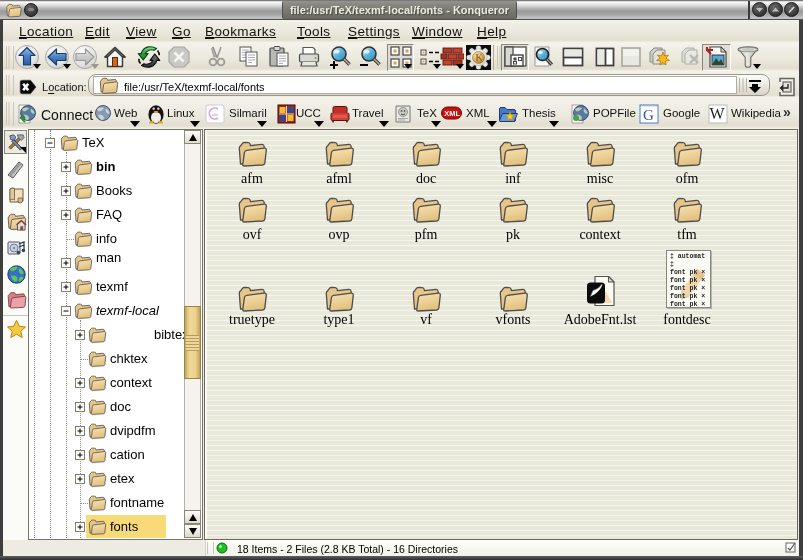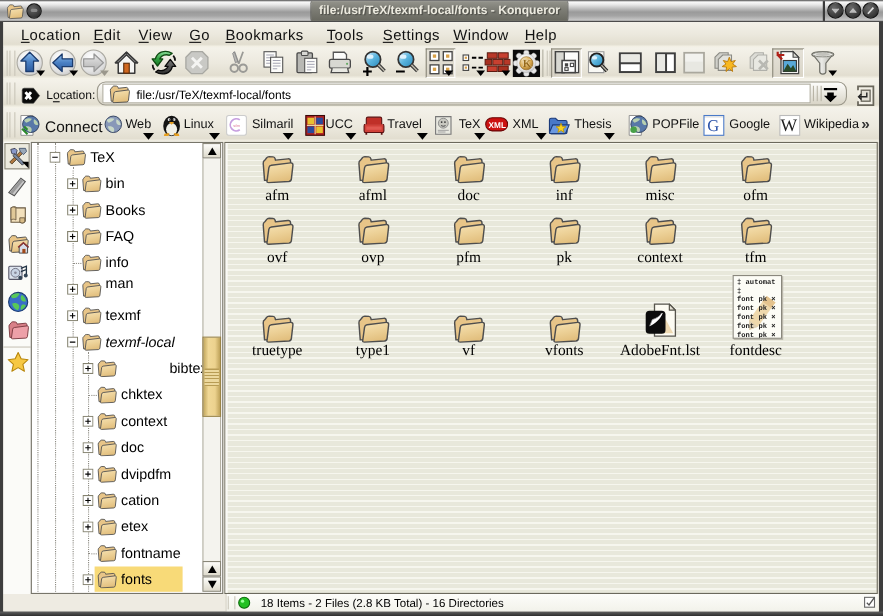--- a/index.html
+++ b/index.html
@@ -16,21 +16,21 @@
  color:#eceadf;font-size:11px;font-weight:bold;letter-spacing:0;text-align:center;line-height:18px;
  text-shadow:1px 1px 1px #4a4a44;}
 .tbtn{position:absolute;top:2px;width:15px;height:15px;border-radius:50%;
  background:radial-gradient(circle at 38% 32%,#6a6a6a,#3a3a3a 65%,#222 100%);
  border:1px solid #181818;box-sizing:border-box;}
 .tbtn svg{position:absolute;left:0;top:0;}
 #tdiv{position:absolute;left:748px;top:1px;width:2px;height:18px;background:#3a3a3a;}
 
 #menubar{position:absolute;left:3px;top:20px;width:796px;height:23px;
  background:linear-gradient(#f3f1e9 0%,#ebe8dd 50%,#e2ded0 88%,#f8f6ec 100%);font-size:13.5px;letter-spacing:0.4px;color:#111;}
-#menubar span{position:absolute;top:4px;}
+#menubar span{position:absolute;top:4px;text-decoration:underline;}
 #menubar u{text-decoration:underline;text-underline-offset:2px;}
 
 #toolbar{position:absolute;left:3px;top:43px;width:796px;height:29px;
  background:linear-gradient(#f4f2ea 0%,#ece9de 50%,#e2ded0 88%,#f8f6ec 100%);}
 #locbar{position:absolute;left:3px;top:72px;width:796px;height:26px;
  background:linear-gradient(#f4f2ea 0%,#ece9de 50%,#e2ded0 88%,#f8f6ec 100%);}
 #bookbar{position:absolute;left:3px;top:98px;width:796px;height:31px;
  background:linear-gradient(#f4f2ea 0%,#ece9de 55%,#e2ded0 90%,#f6f4ea 100%);}
 .grip{position:absolute;width:6px;border-left:1px solid #c9c5b8;border-right:1px solid #c9c5b8;
  background:linear-gradient(90deg,transparent 1px,#c9c5b8 2px,transparent 3px);}
@@ -476,21 +476,21 @@
       </svg>
  <div class="treelabel" style="left:82px;top:135px;">TeX</div>
  <svg class="exp" style="left:61px;top:162px" width="10" height="10">
         <rect x="0.5" y="0.5" width="9" height="9" fill="#fff" stroke="#83816e"></rect>
         <line x1="2.5" y1="5" x2="7.5" y2="5" stroke="#000"></line>
         <line x1="5" y1="2.5" x2="5" y2="7.5" stroke="#000"></line>
       </svg>
  <svg class="ticon" style="left:73px;top:158px" width="20" height="17" viewBox="0 0 32 28">
         <use href="#folder"></use>
       </svg>
- <div class="treelabel" style="left:96px;top:159px;">bin</div>
+ <div class="treelabel" style="left:96px;top:159px;font-weight:bold;">bin</div>
  <svg class="exp" style="left:61px;top:186px" width="10" height="10">
         <rect x="0.5" y="0.5" width="9" height="9" fill="#fff" stroke="#83816e"></rect>
         <line x1="2.5" y1="5" x2="7.5" y2="5" stroke="#000"></line>
         <line x1="5" y1="2.5" x2="5" y2="7.5" stroke="#000"></line>
       </svg>
  <svg class="ticon" style="left:73px;top:182px" width="20" height="17" viewBox="0 0 32 28">
         <use href="#folder"></use>
       </svg>
  <div class="treelabel" style="left:96px;top:183px;">Books</div>
  <svg class="exp" style="left:61px;top:210px" width="10" height="10">

